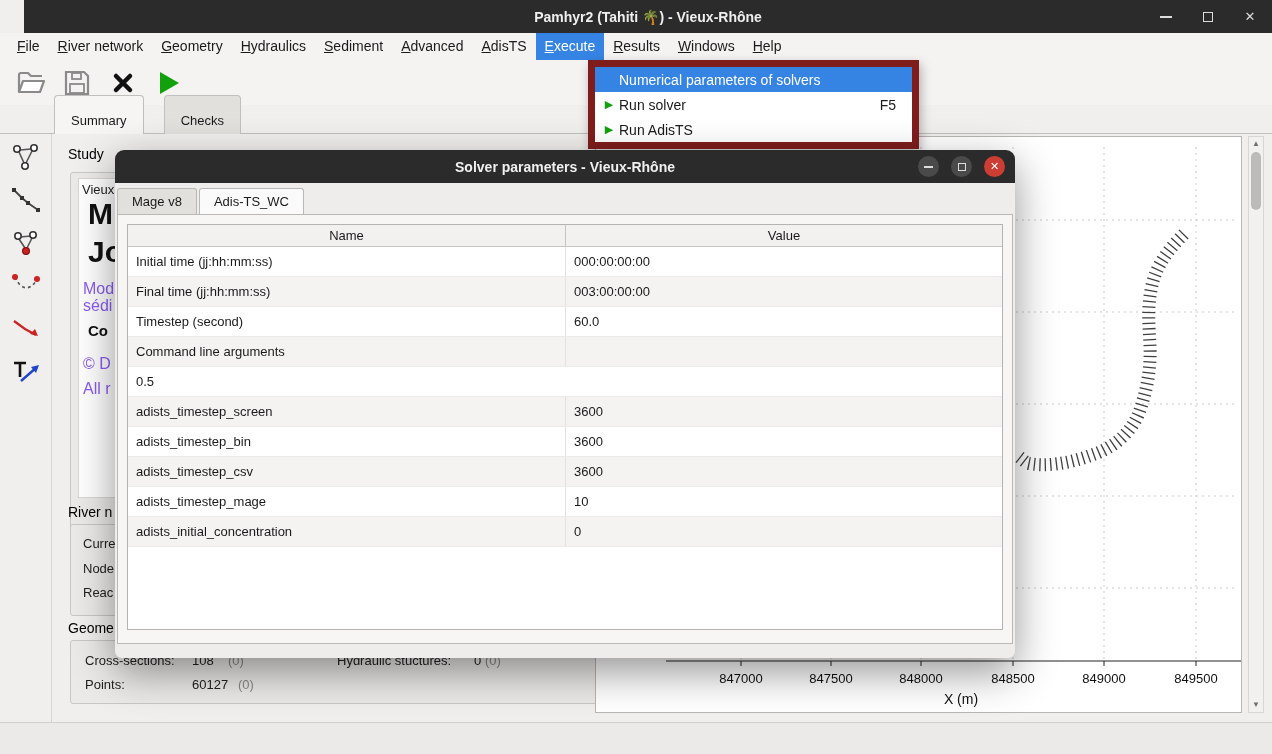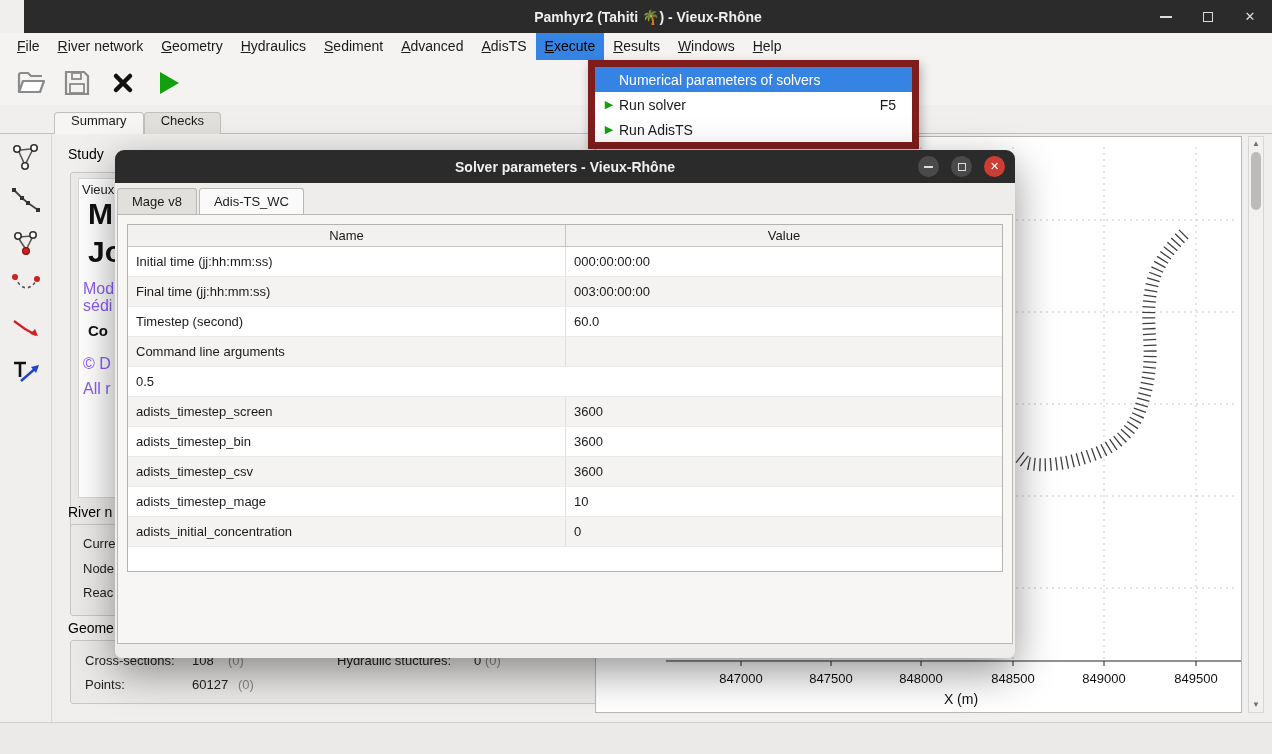--- a/index.html
+++ b/index.html
@@ -13,28 +13,28 @@
   .titlebar { height:33px; background:#2b2b2b; color:#efefef; display:flex;
     align-items:center; justify-content:center; position:relative; font-size:14px; font-weight:700;margin-left:24px; }
   .win-controls { position:absolute; right:14px; top:0; height:100%; display:flex; gap:26px; align-items:center; color:#dcdcdc; }
   .wc { width:16px; height:16px; display:flex; align-items:center; justify-content:center; font-size:13px; }
   .g-min { width:12px; height:2px; background:#dcdcdc; }
   .g-max { width:10px; height:10px; border:1.5px solid #dcdcdc; }
   
   .menubar { height:27px; background:#f4f3f2; display:flex; padding-left:8px; font-size:14px; }
   .mi { display:inline-block; padding:0 9px; line-height:27px; cursor:default; }
   .mi::first-letter { text-decoration:underline; }
-  .mi.active { background:#3584e4; color:#000000; }
+  .mi.active { background:#3584e4; color:#ffffff; }
   
   .toolbar { height:45px; background:#f4f3f2; display:flex; align-items:center; gap:12px; padding-left:14px; }
   .tool { width:34px; height:34px; display:flex; align-items:center; justify-content:center; }
   
   .tabbar { height:29px; background:#f0efed; display:flex; align-items:flex-end; padding-left:54px; border-bottom:1px solid #c2c0bd; }
-  .mtab { padding:0 16px 6px; border:1px solid #c2c0bd; border-bottom:none; border-radius:4px 4px 0 0;
-    background:#e2e0dd; margin-right:0; font-size:13px; position:relative; top:1px; }
+  .mtab { padding:17px 16px 6px; border:1px solid #c2c0bd; border-bottom:none; border-radius:4px 4px 0 0;
+    background:#e2e0dd; margin-right:20px; font-size:13px; position:relative; top:1px; }
   .mtab.active { background:#f6f5f4; }
   
   .rail { position:absolute; left:0; top:134px; width:52px; bottom:32px; background:#f0efed;
     border-right:1px solid #d8d6d3; display:flex; flex-direction:column; align-items:center; padding-top:6px; gap:9px; }
   .rail-btn { width:36px; height:34px; display:flex; align-items:center; justify-content:center; }
   
   .content { position:absolute; left:52px; top:134px; right:0; bottom:32px; background:#f0efed; overflow:hidden; }
   .bottom-strip { position:absolute; left:0; bottom:0; width:100%; height:32px; background:#eceae8; border-top:1px solid #d2d0cd; }
   
   .abs { position:absolute; }
@@ -69,21 +69,21 @@
   .d-btn { width:21px; height:21px; border-radius:50%; background:#4a4a4a; color:#ddd;
     display:flex; align-items:center; justify-content:center; font-size:11px; }
   .d-btn.red { background:#cc3d33; color:#fff; }
   .dg-min { width:9px; height:2px; background:#ddd; }
   .dg-max { width:8px; height:8px; border:1.2px solid #ddd; }
   .d-tabs { height:31px; display:flex; align-items:flex-end; padding-left:2px; }
   .d-tab { padding:5px 14px 6px; font-size:13px; background:#e2e0dd; border:1px solid #bab8b5;
     border-bottom:none; border-radius:3px 3px 0 0; margin-right:2px; position:relative; top:1px; }
   .d-tab.active { background:#fbfafa; }
   .d-pane { position:absolute; left:2px; right:2px; top:64px; height:430px; background:#f7f6f5; border:1px solid #bab8b5; }
-  .d-table { position:absolute; left:12px; top:74px; width:876px; height:348px; background:#fff;
+  .d-table { position:absolute; left:12px; top:74px; width:876px; height:406px; background:#fff;
     border:1px solid #b5b3b0; overflow:hidden; }
   .t-head { display:flex; height:22px; background:#f2f1f0; border-bottom:1px solid #c6c4c1; font-size:13px; }
   .h-name { width:438px; text-align:center; line-height:22px; border-right:1px solid #c6c4c1; }
   .h-value { flex:1; text-align:center; line-height:22px; }
   .t-row { display:flex; height:30px; font-size:13px; border-bottom:1px solid #ebebea; }
   .t-rows .t-row:nth-child(even) { background:#f4f3f2; }
   .c-name { width:438px; padding-left:8px; border-right:1px solid #e2e1e0; display:flex; align-items:center; }
   .c-value { flex:1; padding-left:8px; display:flex; align-items:center; }
 </style>
 </head>

